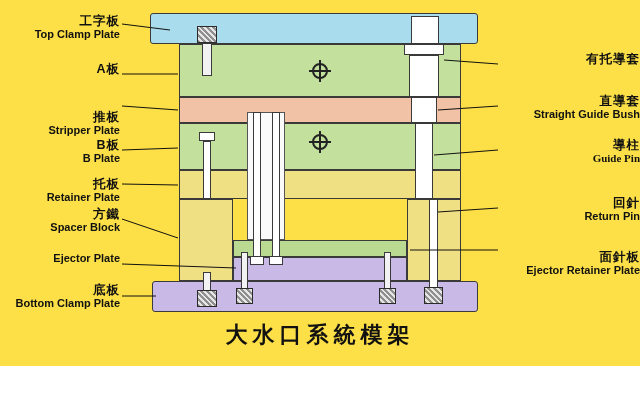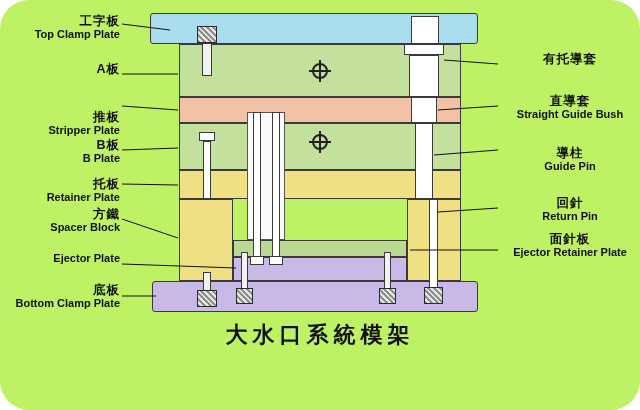--- a/index.html
+++ b/index.html
@@ -1,39 +1,39 @@
 <!DOCTYPE html>
 <html><head>
 <meta charset="utf-8">
 <style>
   * { margin:0; padding:0; box-sizing:border-box; }
   html,body { width:640px; height:410px; }
   body { background:#ffffff; font-family:"Liberation Sans","DejaVu Sans",sans-serif; color:#111; }
-  .page { position:relative; width:640px; height:410px; background:#bef264; overflow:hidden;border-radius:29px; }
+  .page { position:relative; width:640px; height:366px; background:#fde047; overflow:hidden; }
 
   .plate { position:absolute; border:1px solid #3a3a3a; }
   .pin { position:absolute; background:#ffffff; border:1px solid #3a3a3a; }
   .shaft { position:absolute; background:#f2f2f2; border:1px solid #3a3a3a; }
   .screw-head { position:absolute; border:1px solid #2a2a2a;
     background:repeating-linear-gradient(45deg,#8f8f8f 0 2px,#e6e6e6 2px 4px); }
   .channel { position:absolute; background:#fafafa; border:1px solid #555; }
 
   .crosshair { position:absolute; width:22px; height:22px; }
   .crosshair .ring { position:absolute; left:3px; top:3px; right:3px; bottom:3px;
     border:2px solid #222; border-radius:50%; }
   .crosshair .hline { position:absolute; left:0; right:0; top:10px; height:2px; background:#222; }
   .crosshair .vline { position:absolute; top:0; bottom:0; left:10px; width:2px; background:#222; }
 
   .leaders { position:absolute; left:0; top:0; pointer-events:none; }
 
   .label { position:absolute; line-height:1.15; }
   .label .zh { font-size:12.5px; font-weight:bold; letter-spacing:1px; }
   .label .en { font-size:11px; font-weight:bold; }
   .label-left { left:4px; width:116px; text-align:right; }
-  .label-right { left:500px; width:140px; text-align:center; white-space:nowrap; }
+  .label-right { left:500px; width:140px; text-align:right; white-space:nowrap; }
 
   .title-zh { position:absolute; top:320px; left:0; width:640px; text-align:center;
     font-size:22px; font-weight:bold; letter-spacing:5px; }
   .title-en { position:absolute; top:347px; left:0; width:640px; text-align:center;
     font-size:25px; font-weight:bold; letter-spacing:0.5px; }
 </style>
 </head>
 <body>
 
 <div class="page">
@@ -138,28 +138,28 @@
     <div class="en">Bottom Clamp Plate</div>
   </div>
 
   <div class="label label-right" style="top:52px;">
     <div class="zh">有托導套</div>
   </div>
   <div class="label label-right" style="top:94px;">
     <div class="zh">直導套</div>
     <div class="en">Straight Guide Bush</div>
   </div>
-  <div class="label label-right" style="top:146px;">
+  <div class="label label-right" style="top:138px;font-family:Liberation Serif, serif;">
     <div class="zh">導柱</div>
     <div class="en">Guide Pin</div>
   </div>
   <div class="label label-right" style="top:196px;">
     <div class="zh">回針</div>
     <div class="en">Return Pin</div>
   </div>
-  <div class="label label-right" style="top:232px;">
+  <div class="label label-right" style="top:250px;">
     <div class="zh">面針板</div>
     <div class="en">Ejector Retainer Plate</div>
   </div>
 
   <div class="title-zh">大水口系統模架</div>
 
 </div>
 
 </body></html>

